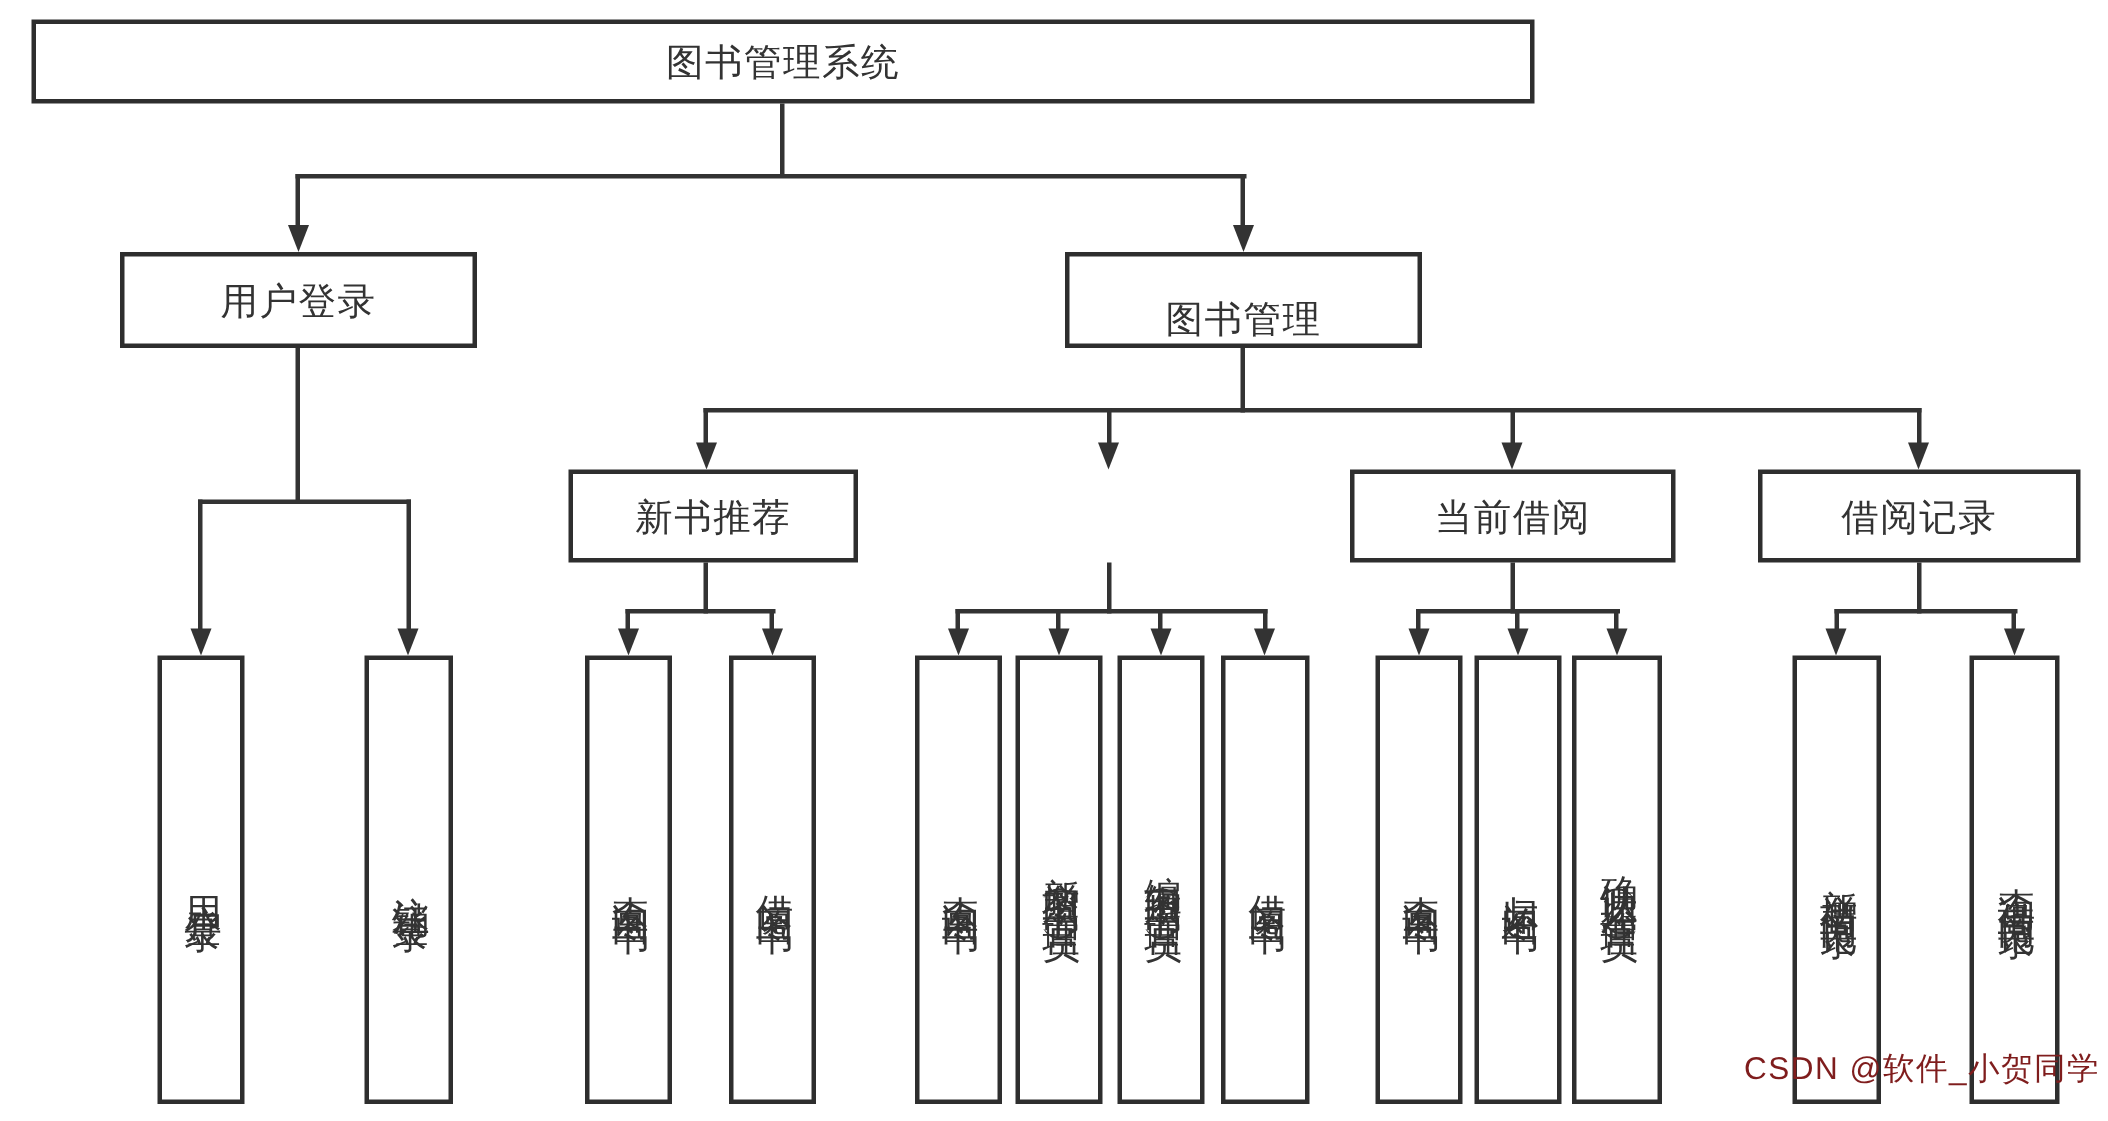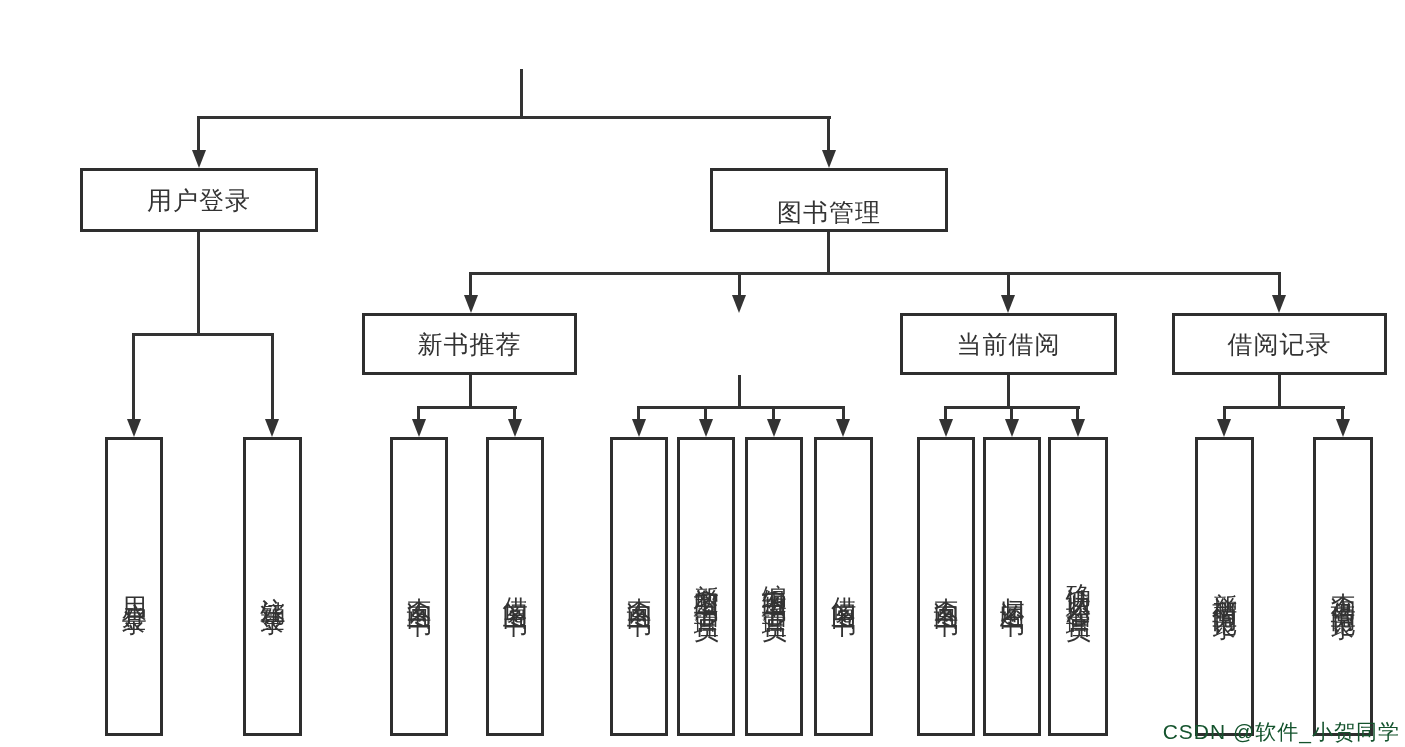--- a/index.html
+++ b/index.html
@@ -37,32 +37,35 @@
   .arr {
     position: absolute;
     width: 0; height: 0;
     border-left: 7px solid transparent;
     border-right: 7px solid transparent;
     border-top: 18px solid #333333;
   }
   .watermark {
     position: absolute;
     right: 5px;
-    bottom: 1px;
+    bottom: 21px;
     font-size: 21px;
-    color: #14532d;
+    color: #7f1d1d;
     letter-spacing: 1px;
     pointer-events: none;
   }
 </style>
 </head>
 <body>
 
 <div id="canvas">
 
+  <div class="box" style="left:21px; top:13px; width:1002px; height:56px;">
+    <span>图书管理系统</span>
+  </div>
 
   <div class="vl" style="left:520px; top:69px; height:49px;"></div>
   <div class="hl" style="left:197px; top:116px; width:634px;"></div>
   <div class="vl" style="left:197px; top:116px; height:37px;"></div>
   <div class="arr" style="left:192px; top:150px;"></div>
   <div class="vl" style="left:827px; top:116px; height:37px;"></div>
   <div class="arr" style="left:822px; top:150px;"></div>
 
   <div class="box" style="left:80px; top:168px; width:238px; height:64px;">
     <span>用户登录</span>
@@ -82,21 +85,21 @@
   <div class="hl" style="left:469px; top:272px; width:812px;"></div>
   <div class="vl" style="left:469px; top:272px; height:28px;"></div>
   <div class="arr" style="left:464px; top:295px;"></div>
   <div class="vl" style="left:738px; top:272px; height:28px;"></div>
   <div class="arr" style="left:732px; top:295px;"></div>
   <div class="vl" style="left:1007px; top:272px; height:28px;"></div>
   <div class="arr" style="left:1001px; top:295px;"></div>
   <div class="vl" style="left:1278px; top:272px; height:28px;"></div>
   <div class="arr" style="left:1272px; top:295px;"></div>
 
-  <div class="box" style="left:362px; top:313px; width:215px; height:62px;">
+  <div class="box" style="left:379px; top:313px; width:193px; height:62px;">
     <span>新书推荐</span>
   </div>
   <div class="box" style="left:1172px; top:313px; width:215px; height:62px;">
     <span>借阅记录</span>
   </div>
   <div class="box" style="left:900px; top:313px; width:217px; height:62px;">
     <span>当前借阅</span>
   </div>
 
   <div class="vl" style="left:469px; top:375px; height:34px;"></div>

